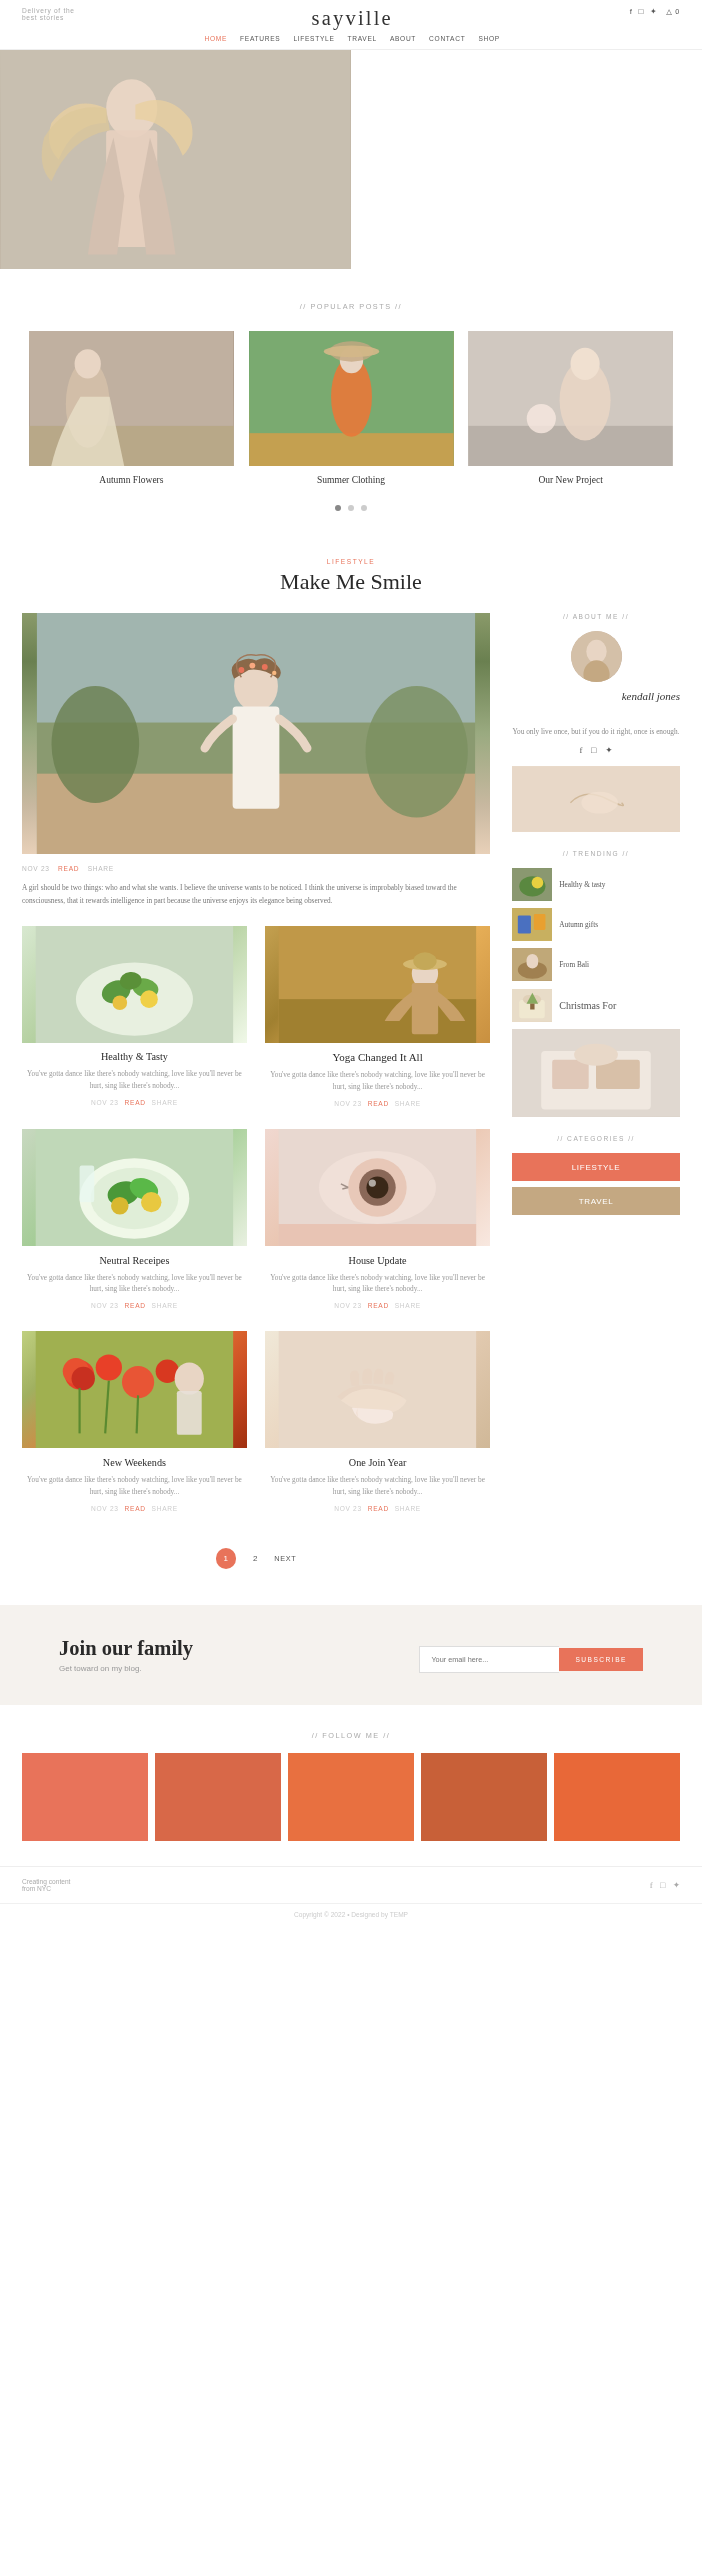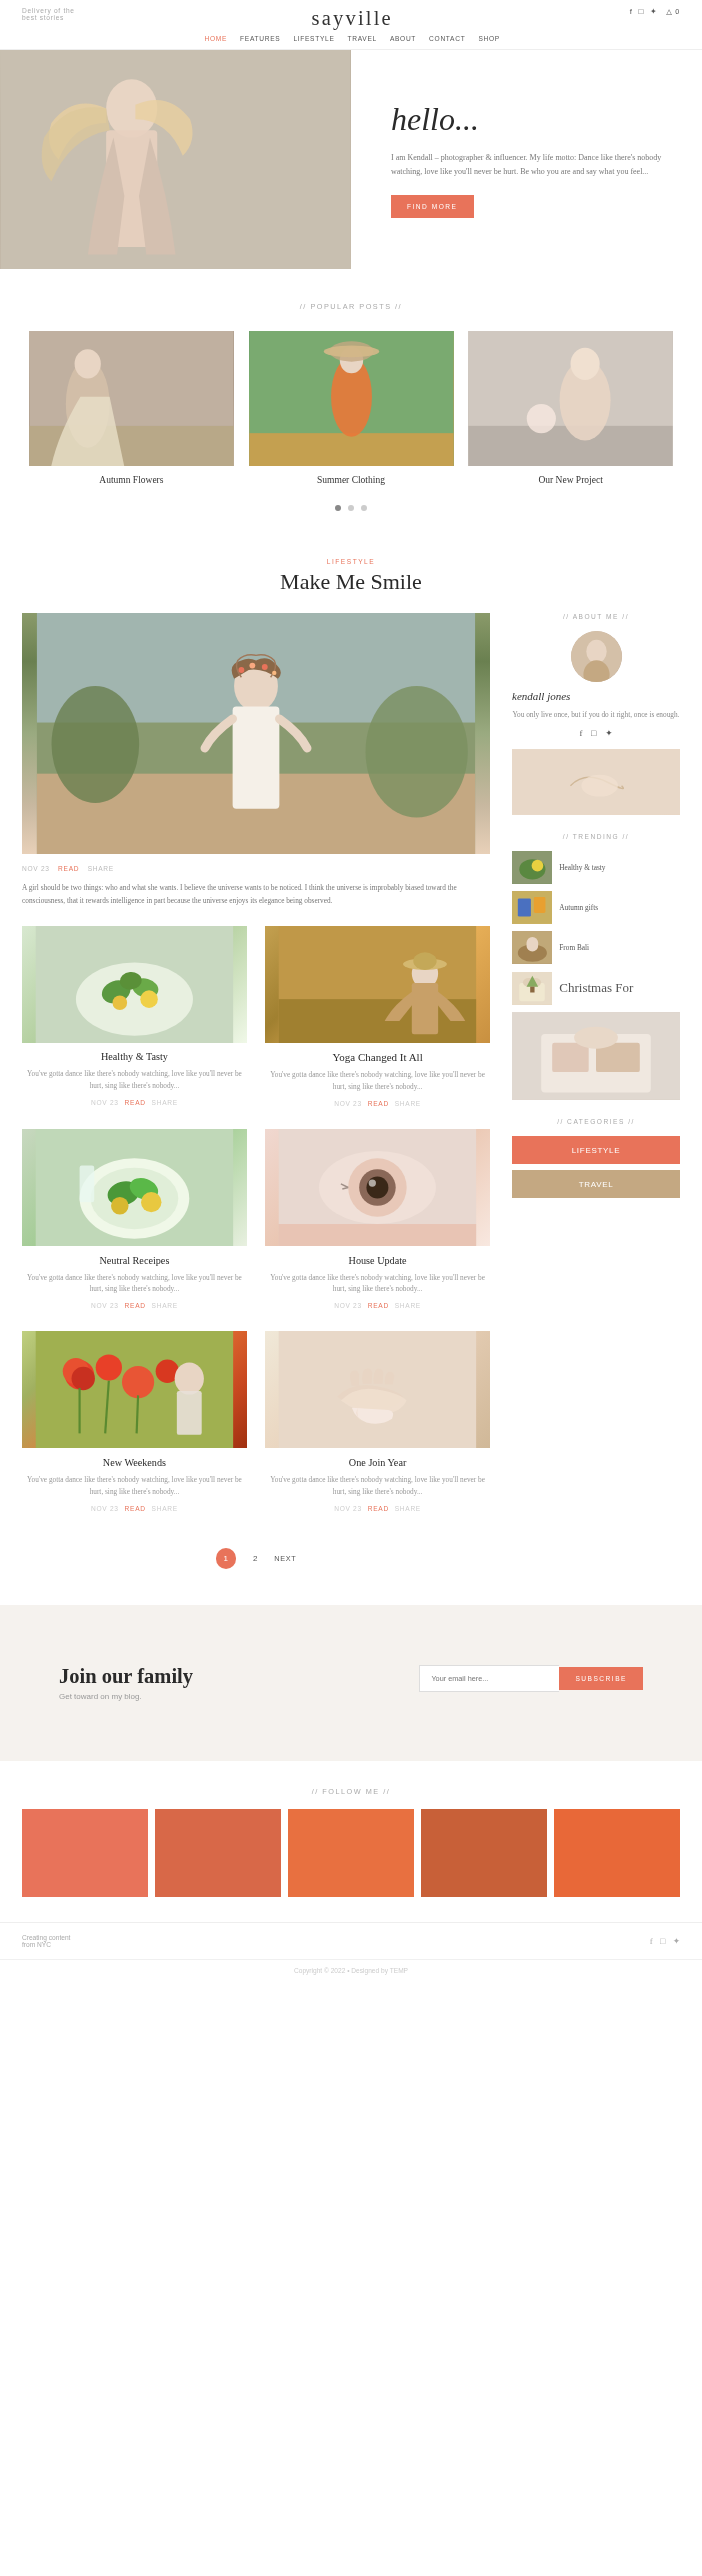--- a/index.html
+++ b/index.html
@@ -52,25 +52,20 @@
       <ellipse cx="180" cy="80" rx="35" ry="40" fill="#e8d5c4"></ellipse>
       <rect x="145" y="110" width="70" height="160" rx="5" fill="#e8d0c0" opacity="0.9"></rect>
       <path d="M155 120 Q130 200 120 280 L160 280 L170 200 Z" fill="#d4c0b0"></path>
       <path d="M205 120 Q230 200 240 280 L200 280 L190 200 Z" fill="#d4c0b0"></path>
 
       <path d="M145 80 Q100 60 70 100 Q60 130 80 150 Q100 100 145 100Z" fill="#e8d0a0" opacity="0.8"></path>
       <path d="M145 80 Q90 70 60 120 Q50 160 70 180 Q95 120 150 110Z" fill="#ddc898" opacity="0.7"></path>
       <path d="M185 75 Q230 55 260 95 Q270 125 250 145 Q230 95 185 95Z" fill="#e8d0a0" opacity="0.8"></path>
     </svg>
   </div>
-  <div style="width:50%;padding:33px 40px;display:flex;flex-direction:column;justify-content:center;background:#fff;">
-    <div style="font-family:Georgia,serif;font-size:32px;font-style:italic;color:#2a2a2a;margin-bottom:13px;">hello...</div>
-    <p style="font-size:8px;color:#777;line-height:1.8;margin-bottom:16px;">I am Kendall – photographer &amp; influencer. My life motto: Dance like there's nobody watching, love like you'll never be hurt. Be who you are and say what you feel...</p>
-    <button style="background:#e8735a;color:#fff;padding:8px 16px;font-size:6.6px;letter-spacing:1.5px;border:none;cursor:pointer;width:fit-content;">FIND MORE</button>
-  </div>
 </section>
 
 <section style="padding:33px 22px 22px;">
   <div style="text-align:center;font-size:7.3px;letter-spacing:1.5px;color:#aaa;text-transform:uppercase;margin-bottom:20.5px;font-family:Arial,sans-serif;">// POPULAR POSTS //</div>
   <div style="display:flex;gap:14.6px;justify-content:center;">
 
     <div style="flex:1;max-width:205px;">
       <div style="width:100%;height:135px;background:linear-gradient(160deg,#c4b8a8 0%,#a09080 30%,#8a7868 60%,#c4b0a0 100%);margin-bottom:8.8px;overflow:hidden;">
         <svg viewBox="0 0 280 185" style="width:100%;height:100%;">
           <rect width="280" height="185" fill="#c0b0a0"></rect>
@@ -341,21 +336,21 @@
 
       <div style="margin-bottom:18.3px;">
         <div style="text-align:center;font-size:6.6px;letter-spacing:1.5px;color:#aaa;text-transform:uppercase;margin-bottom:11px;font-family:Arial,sans-serif;">// ABOUT ME //</div>
         <div style="width:51px;height:51px;border-radius:50%;margin:0 auto 7.3px;background:linear-gradient(135deg,#d4c0a8 0%,#b8a090 100%);overflow:hidden;">
           <svg viewBox="0 0 70 70" style="width:100%;height:100%;">
             <circle cx="35" cy="35" r="35" fill="#d4c0a8"></circle>
             <ellipse cx="35" cy="28" rx="14" ry="16" fill="#e8d5c4"></ellipse>
             <ellipse cx="35" cy="60" rx="18" ry="20" fill="#c4a882"></ellipse>
           </svg>
         </div>
-        <div style="font-family:Georgia,serif;font-style:italic;font-size:11px;text-align:left;margin-bottom:7px;">kendall jones</div>
+        <div style="font-family:Georgia,serif;font-style:italic;font-size:11px;text-align:right;margin-bottom:24px;">kendall jones</div>
         <p style="font-size:7.3px;color:#888;line-height:1.6;text-align:center;margin-bottom:7.3px;">You only live once, but if you do it right, once is enough.</p>
         <div style="display:flex;justify-content:center;gap:8.8px;">
           <span style="font-size:8.8px;color:#555;cursor:pointer;">f</span>
           <span style="font-size:8.8px;color:#555;cursor:pointer;">□</span>
           <span style="font-size:8.8px;color:#555;cursor:pointer;">✦</span>
         </div>
         <div style="width:100%;height:66px;margin-top:11px;background:linear-gradient(135deg,#f0e8d8 0%,#e8d0b8 100%);overflow:hidden;">
           <svg viewBox="0 0 230 90" style="width:100%;height:100%;">
             <rect width="230" height="90" fill="#e8d8c8"></rect>
             <path d="M80 50 Q100 30 130 45 Q160 60 150 50" stroke="#d0b898" stroke-width="2" fill="none"></path>
@@ -404,21 +399,21 @@
           <div style="width:40px;height:33px;background:linear-gradient(135deg,#f0e8d8 0%,#e0c8a8 100%);flex-shrink:0;overflow:hidden;">
             <svg viewBox="0 0 55 45" style="width:100%;height:100%;">
               <rect width="55" height="45" fill="#e8dcc8"></rect>
               <rect x="10" y="15" width="35" height="25" rx="3" fill="#f0e8d0"></rect>
               <rect x="15" y="8" width="25" height="12" rx="8" fill="#e0d0b8"></rect>
 
               <polygon points="28,5 20,20 36,20" fill="#88aa60"></polygon>
               <rect x="25" y="20" width="6" height="8" fill="#8a6840"></rect>
             </svg>
           </div>
-          <span style="font-size:13px;color:#555;">Christmas For</span>
+          <span style="font-size:10px;color:#555;">Christmas For</span>
         </div>
 
         <div style="width:100%;height:88px;margin-top:7.3px;background:linear-gradient(135deg,#e8e0d8 0%,#d0c8b8 100%);overflow:hidden;">
           <svg viewBox="0 0 230 120" style="width:100%;height:100%;">
             <rect width="230" height="120" fill="#e0d8d0"></rect>
             <rect x="40" y="30" width="150" height="80" rx="5" fill="#f0e8e0"></rect>
             <rect x="55" y="42" width="50" height="40" rx="3" fill="#e0c8b8"></rect>
             <rect x="115" y="42" width="60" height="40" rx="3" fill="#d8c0a8"></rect>
             <ellipse cx="115" cy="35" rx="30" ry="15" fill="#e8d8c8"></ellipse>
           </svg>
@@ -429,21 +424,21 @@
         <div style="text-align:center;font-size:6.6px;letter-spacing:1.5px;color:#aaa;text-transform:uppercase;margin-bottom:11px;font-family:Arial,sans-serif;">// CATEGORIES //</div>
         <div style="background:#e8735a;color:#fff;padding:9.5px;text-align:center;font-size:8px;letter-spacing:0.7px;text-transform:uppercase;cursor:pointer;margin-bottom:5.9px;font-family:Arial,sans-serif;">Lifestyle</div>
         <div style="background:#c4a882;color:#fff;padding:9.5px;text-align:center;font-size:8px;letter-spacing:0.7px;text-transform:uppercase;cursor:pointer;font-family:Arial,sans-serif;">Travel</div>
       </div>
 
     </div>
 
   </div>
 </section>
 
-<section style="background:#f5f2ee;padding:60px 59px;display:flex;align-items:flex-start;justify-content:space-between;margin-top:14.6px;">
+<section style="background:#f5f2ee;padding:32px 59px;display:flex;align-items:flex-end;justify-content:space-between;margin-top:14.6px;">
   <div>
     <h2 style="font-size:20.5px;color:#2a2a2a;margin-bottom:3.7px;font-family:Georgia,serif;">Join our family</h2>
     <p style="font-size:8px;color:#999;font-family:Arial,sans-serif;">Get toward on my blog.</p>
   </div>
   <div style="display:flex;gap:0;align-items:center;">
     <input type="email" style="padding: 8px 11px; border-top: 0.7px solid rgb(221, 221, 221); border-bottom: 0.7px solid rgb(221, 221, 221); border-left: 0.7px solid rgb(221, 221, 221); border-image: initial; font-size: 7.3px; background: rgb(255, 255, 255); width: 140px; outline: none; border-right: none; font-family: Arial, sans-serif;" placeholder="Your email here...">
     <button style="background:#e8735a;color:#fff;padding:8px 16px;font-size:6.6px;letter-spacing:1.5px;border:none;cursor:pointer;text-transform:uppercase;font-family:Arial,sans-serif;white-space:nowrap;">SUBSCRIBE</button>
   </div>
 </section>
 

